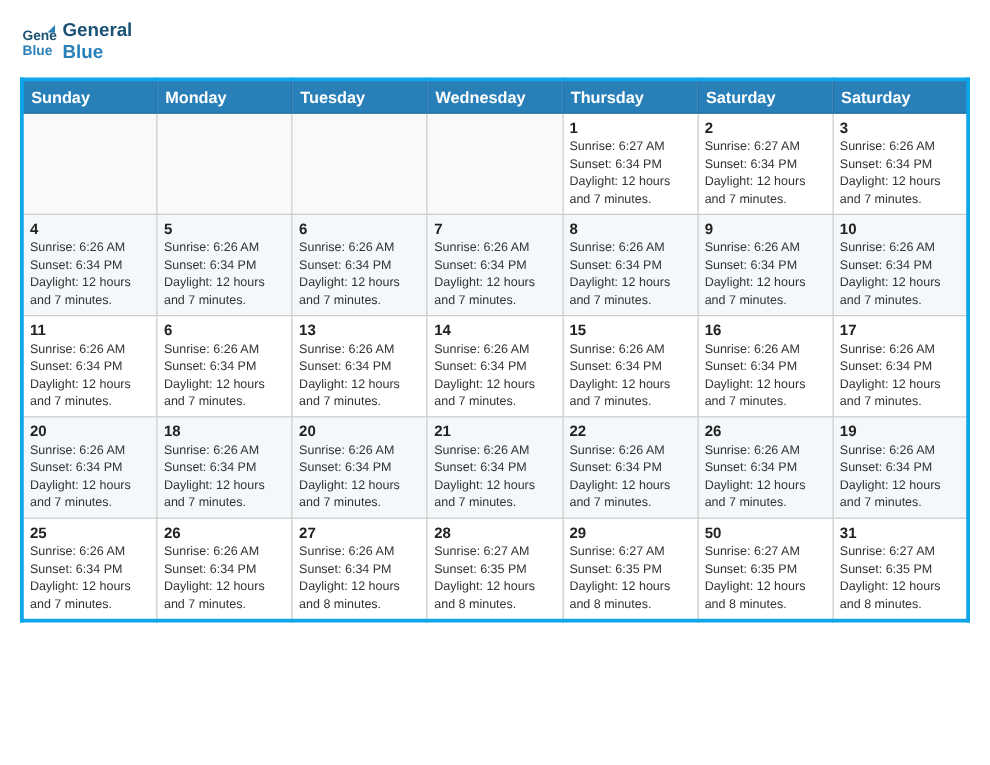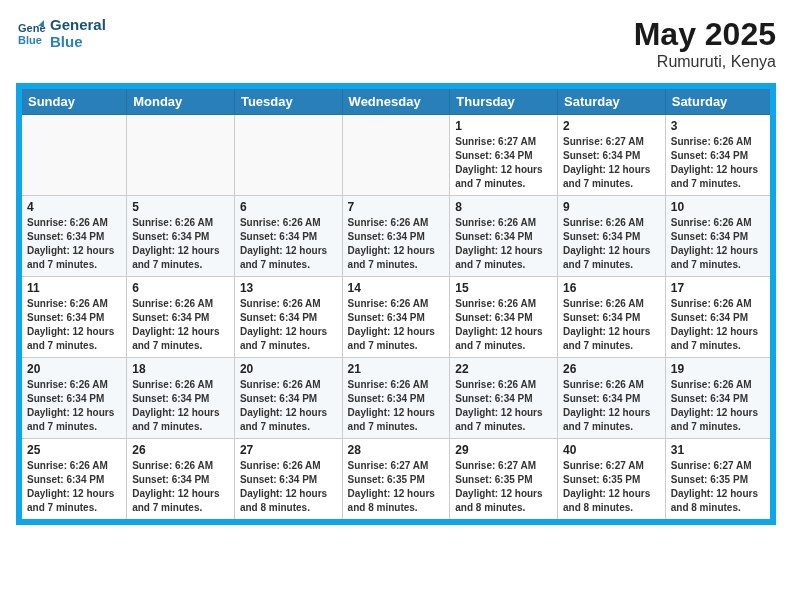--- a/index.html
+++ b/index.html
@@ -38,21 +38,21 @@
       font-weight: bold;
       color: #1a1a1a;
     }
     .title-location {
       font-size: 16px;
       color: #333;
     }
     .calendar {
       width: 100%;
       border-collapse: collapse;
-      border: 6px solid #0ea5e9;
+      border: 3px solid #0ea5e9;
     }
     .calendar th {
       background: #2980b9;
       color: #fff;
       font-size: 13px;
       font-weight: bold;
       text-align: left;
       padding: 5px 6px;
       border: 1px solid #2471a3;
     }
@@ -71,21 +71,20 @@
     }
     .day-num {
       font-weight: bold;
       font-size: 12px;
       margin-bottom: 2px;
     }
     .day-info {
       font-size: 10px;
       color: #333;
       line-height: 1.4;
-      font-weight: bold;
     }
     .row-even td { background: #f5f8fa; }
     .row-odd td { background: #fff; }
   </style>
 </head>
 <body>
 
 <div class="page">
   <div class="header">
     <div class="logo">
@@ -93,24 +92,20 @@
         <rect x="0" y="0" width="30" height="30" fill="white"></rect>
         <text x="2" y="14" font-size="11" font-weight="bold" fill="#1a5276">General</text>
         <text x="2" y="26" font-size="11" font-weight="bold" fill="#2980b9">Blue</text>
         <polygon points="22,8 28,8 28,2" fill="#2980b9"></polygon>
       </svg>
       <div style="display:flex;flex-direction:column;">
         <span style="font-size:15px;font-weight:bold;color:#1a5276;">General</span>
         <span style="font-size:15px;font-weight:bold;color:#2980b9;">Blue</span>
       </div>
     </div>
-    <div class="title-block">
-      <div class="title-month">May 2025</div>
-      <div class="title-location">Rumuruti, Kenya</div>
-    </div>
   </div>
 
   <table class="calendar">
     <thead>
       <tr>
       <th>Sunday</th>
           <th>Monday</th>
           <th>Tuesday</th>
           <th>Wednesday</th>
           <th>Thursday</th>
@@ -329,21 +324,21 @@
 and 8 minutes.</div>
           </td>
           <td>
             <div class="day-num">29</div>
             <div class="day-info" style="white-space: pre-line;">Sunrise: 6:27 AM
 Sunset: 6:35 PM
 Daylight: 12 hours
 and 8 minutes.</div>
           </td>
           <td>
-            <div class="day-num">40</div>
+            <div class="day-num">50</div>
             <div class="day-info" style="white-space: pre-line;">Sunrise: 6:27 AM
 Sunset: 6:35 PM
 Daylight: 12 hours
 and 8 minutes.</div>
           </td>
           <td>
             <div class="day-num">31</div>
             <div class="day-info" style="white-space: pre-line;">Sunrise: 6:27 AM
 Sunset: 6:35 PM
 Daylight: 12 hours

